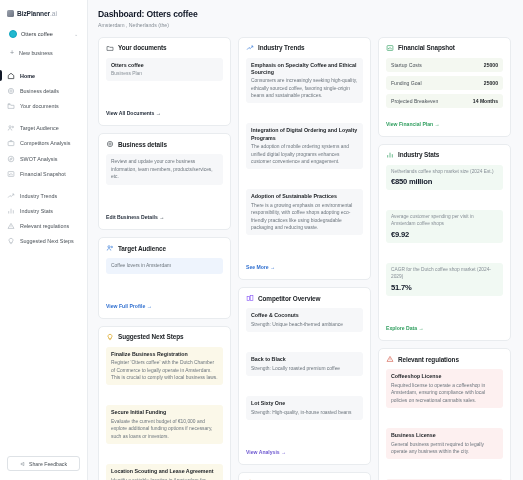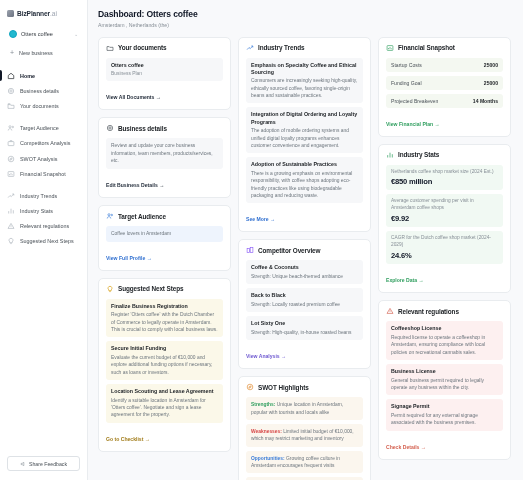--- a/index.html
+++ b/index.html
@@ -98,21 +98,21 @@
     padding: 6px 7px 6px 7px;
   }
   .card-head { display: flex; align-items: center; gap: 4px; margin-bottom: 6px; }
   .card-ico { width: 8px; height: 8px; flex: 0 0 8px; }
   .card-ico svg { width: 8px; height: 8px; display: block; }
   .card-title { font-size: 6.4px; font-weight: bold; color: #212529; letter-spacing: -.1px; }
 
   .tile {
     border-radius: 3px;
     padding: 4px 5px;
-    margin-bottom: 4px;
+    margin-bottom: 20px;
   }
   .tile.gray { background: #f6f7f9; }
   .tile.blue { background: #eef4fd; }
   .tile.cream { background: #fbf8e9; }
   .tile.rose { background: #fdf0f0; }
   .tile.mint { background: #f1f9f3; }
   .tile.sand { background: #fbf6ee; }
 
   .t-title { font-size: 5.3px; font-weight: bold; color: #212529; line-height: 1.35; }
   .t-sub { font-size: 4.9px; color: #868e96; line-height: 1.45; margin-top: 1.5px; }
@@ -512,21 +512,21 @@
           <div class="tile mint">
             <div class="stat-label">Netherlands coffee shop market size (2024 Est.)</div>
             <div class="stat-value">€850 million</div>
           </div>
           <div class="tile mint">
             <div class="stat-label">Average customer spending per visit in Amsterdam coffee shops</div>
             <div class="stat-value">€9.92</div>
           </div>
           <div class="tile mint">
             <div class="stat-label">CAGR for the Dutch coffee shop market (2024-2029)</div>
-            <div class="stat-value">24.6%</div>
+            <div class="stat-value">51.7%</div>
           </div>
           <a class="link green">Explore Data →</a>
         </section>
 
         <section class="card">
           <div class="card-head">
             <span class="card-ico">
               <svg viewBox="0 0 16 16" fill="none" stroke="#d4604f" stroke-width="1.3">
                   <path d="M8 2.8 14 12.8H2z"></path>
                   <path d="M8 6.6v3M8 11.3v.1"></path>

